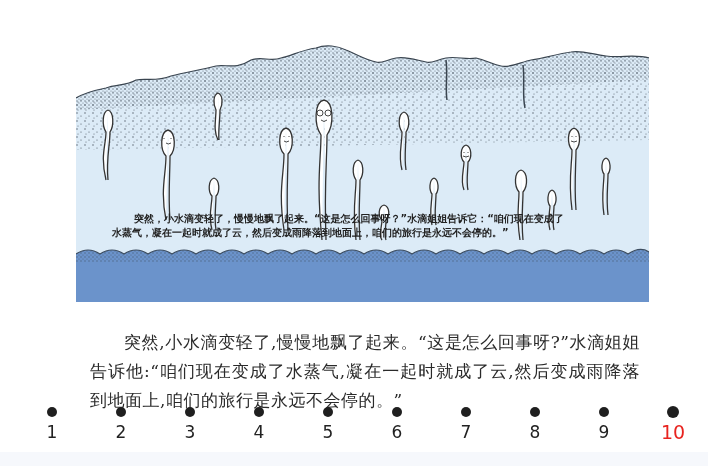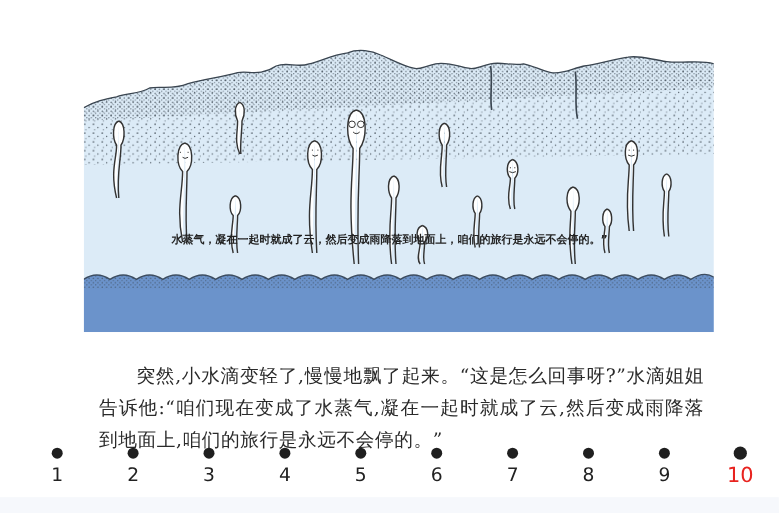--- a/index.html
+++ b/index.html
@@ -12,21 +12,21 @@
     position: absolute; left: 76px; top: 40px; width: 573px; height: 262px;
     overflow: hidden;
   }
   .illustration svg { display: block; }
   .caption {
     position: absolute; left: 36px; top: 172px; width: 500px;
     font-family: "DejaVu Sans", "Liberation Sans", sans-serif;
     font-size: 10px; line-height: 14px; color: #222; font-weight: bold;
   }
   .caption .l1 { display: block; padding-left: 22px; white-space: nowrap; }
-  .caption .l2 { display: block; white-space: nowrap; margin-left: 44px; }
+  .caption .l2 { display: block; white-space: nowrap; }
   .story {
     position: absolute; left: 78px; top: 316px; width: 574px;
     font-size: 17px; line-height: 29px; color: #2a2a2a; letter-spacing: 0.5px;
   }
   .story p { margin: 12px; text-indent: 2em; text-align: justify; }
   .pager {
     position: absolute; left: 0; top: 404px; width: 708px; height: 48px;
   }
   .page-item {
     position: absolute; top: 0; width: 40px; margin-left: -20px;
@@ -103,20 +103,21 @@
       <path d="M208,96 v1 M213,96 v1 M208,101 Q210,103 213,101"></path>
       <path d="M496,96 v1 M500,96 v1 M495,101 Q498,103 501,101"></path>
       <path d="M388,112 v1 M392,112 v1 M387,116 Q390,118 393,116"></path>
     </g>
 
     <path d="M0,214 Q12,206 24,214 Q36,206 48,214 Q60,206 72,214 Q84,206 96,214 Q108,206 120,214 Q132,206 144,214 Q156,206 168,214 Q180,206 192,214 Q204,206 216,214 Q228,206 240,214 Q252,206 264,214 Q276,206 288,214 Q300,206 312,214 Q324,206 336,214 Q348,206 360,214 Q372,206 384,214 Q396,206 408,214 Q420,206 432,214 Q444,206 456,214 Q468,206 480,214 Q492,206 504,214 Q516,206 528,214 Q540,206 552,214 Q564,206 573,212 L573,262 L0,262 Z" fill="#6b93cb"></path>
     <path d="M0,214 Q12,206 24,214 Q36,206 48,214 Q60,206 72,214 Q84,206 96,214 Q108,206 120,214 Q132,206 144,214 Q156,206 168,214 Q180,206 192,214 Q204,206 216,214 Q228,206 240,214 Q252,206 264,214 Q276,206 288,214 Q300,206 312,214 Q324,206 336,214 Q348,206 360,214 Q372,206 384,214 Q396,206 408,214 Q420,206 432,214 Q444,206 456,214 Q468,206 480,214 Q492,206 504,214 Q516,206 528,214 Q540,206 552,214 Q564,206 573,212 L573,222 L0,222 Z" fill="url(#stipDense)" opacity="0.6"></path>
     <path d="M0,214 Q12,206 24,214 Q36,206 48,214 Q60,206 72,214 Q84,206 96,214 Q108,206 120,214 Q132,206 144,214 Q156,206 168,214 Q180,206 192,214 Q204,206 216,214 Q228,206 240,214 Q252,206 264,214 Q276,206 288,214 Q300,206 312,214 Q324,206 336,214 Q348,206 360,214 Q372,206 384,214 Q396,206 408,214 Q420,206 432,214 Q444,206 456,214 Q468,206 480,214 Q492,206 504,214 Q516,206 528,214 Q540,206 552,214 Q564,206 573,212" fill="none" stroke="#3d4d60" stroke-width="1.2"></path>
   </svg>
   <div class="caption">
+    <span class="l1">突然，小水滴变轻了，慢慢地飘了起来。“这是怎么回事呀？”水滴姐姐告诉它：“咱们现在变成了</span>
     <span class="l2">水蒸气，凝在一起时就成了云，然后变成雨降落到地面上，咱们的旅行是永远不会停的。”</span>
   </div>
 </div>
 
 <div class="story">
   <p>突然,小水滴变轻了,慢慢地飘了起来。“这是怎么回事呀?”水滴姐姐告诉他:“咱们现在变成了水蒸气,凝在一起时就成了云,然后变成雨降落到地面上,咱们的旅行是永远不会停的。”</p>
 </div>
 
 <div class="pager">
   <div class="page-item" style="left:52px">

